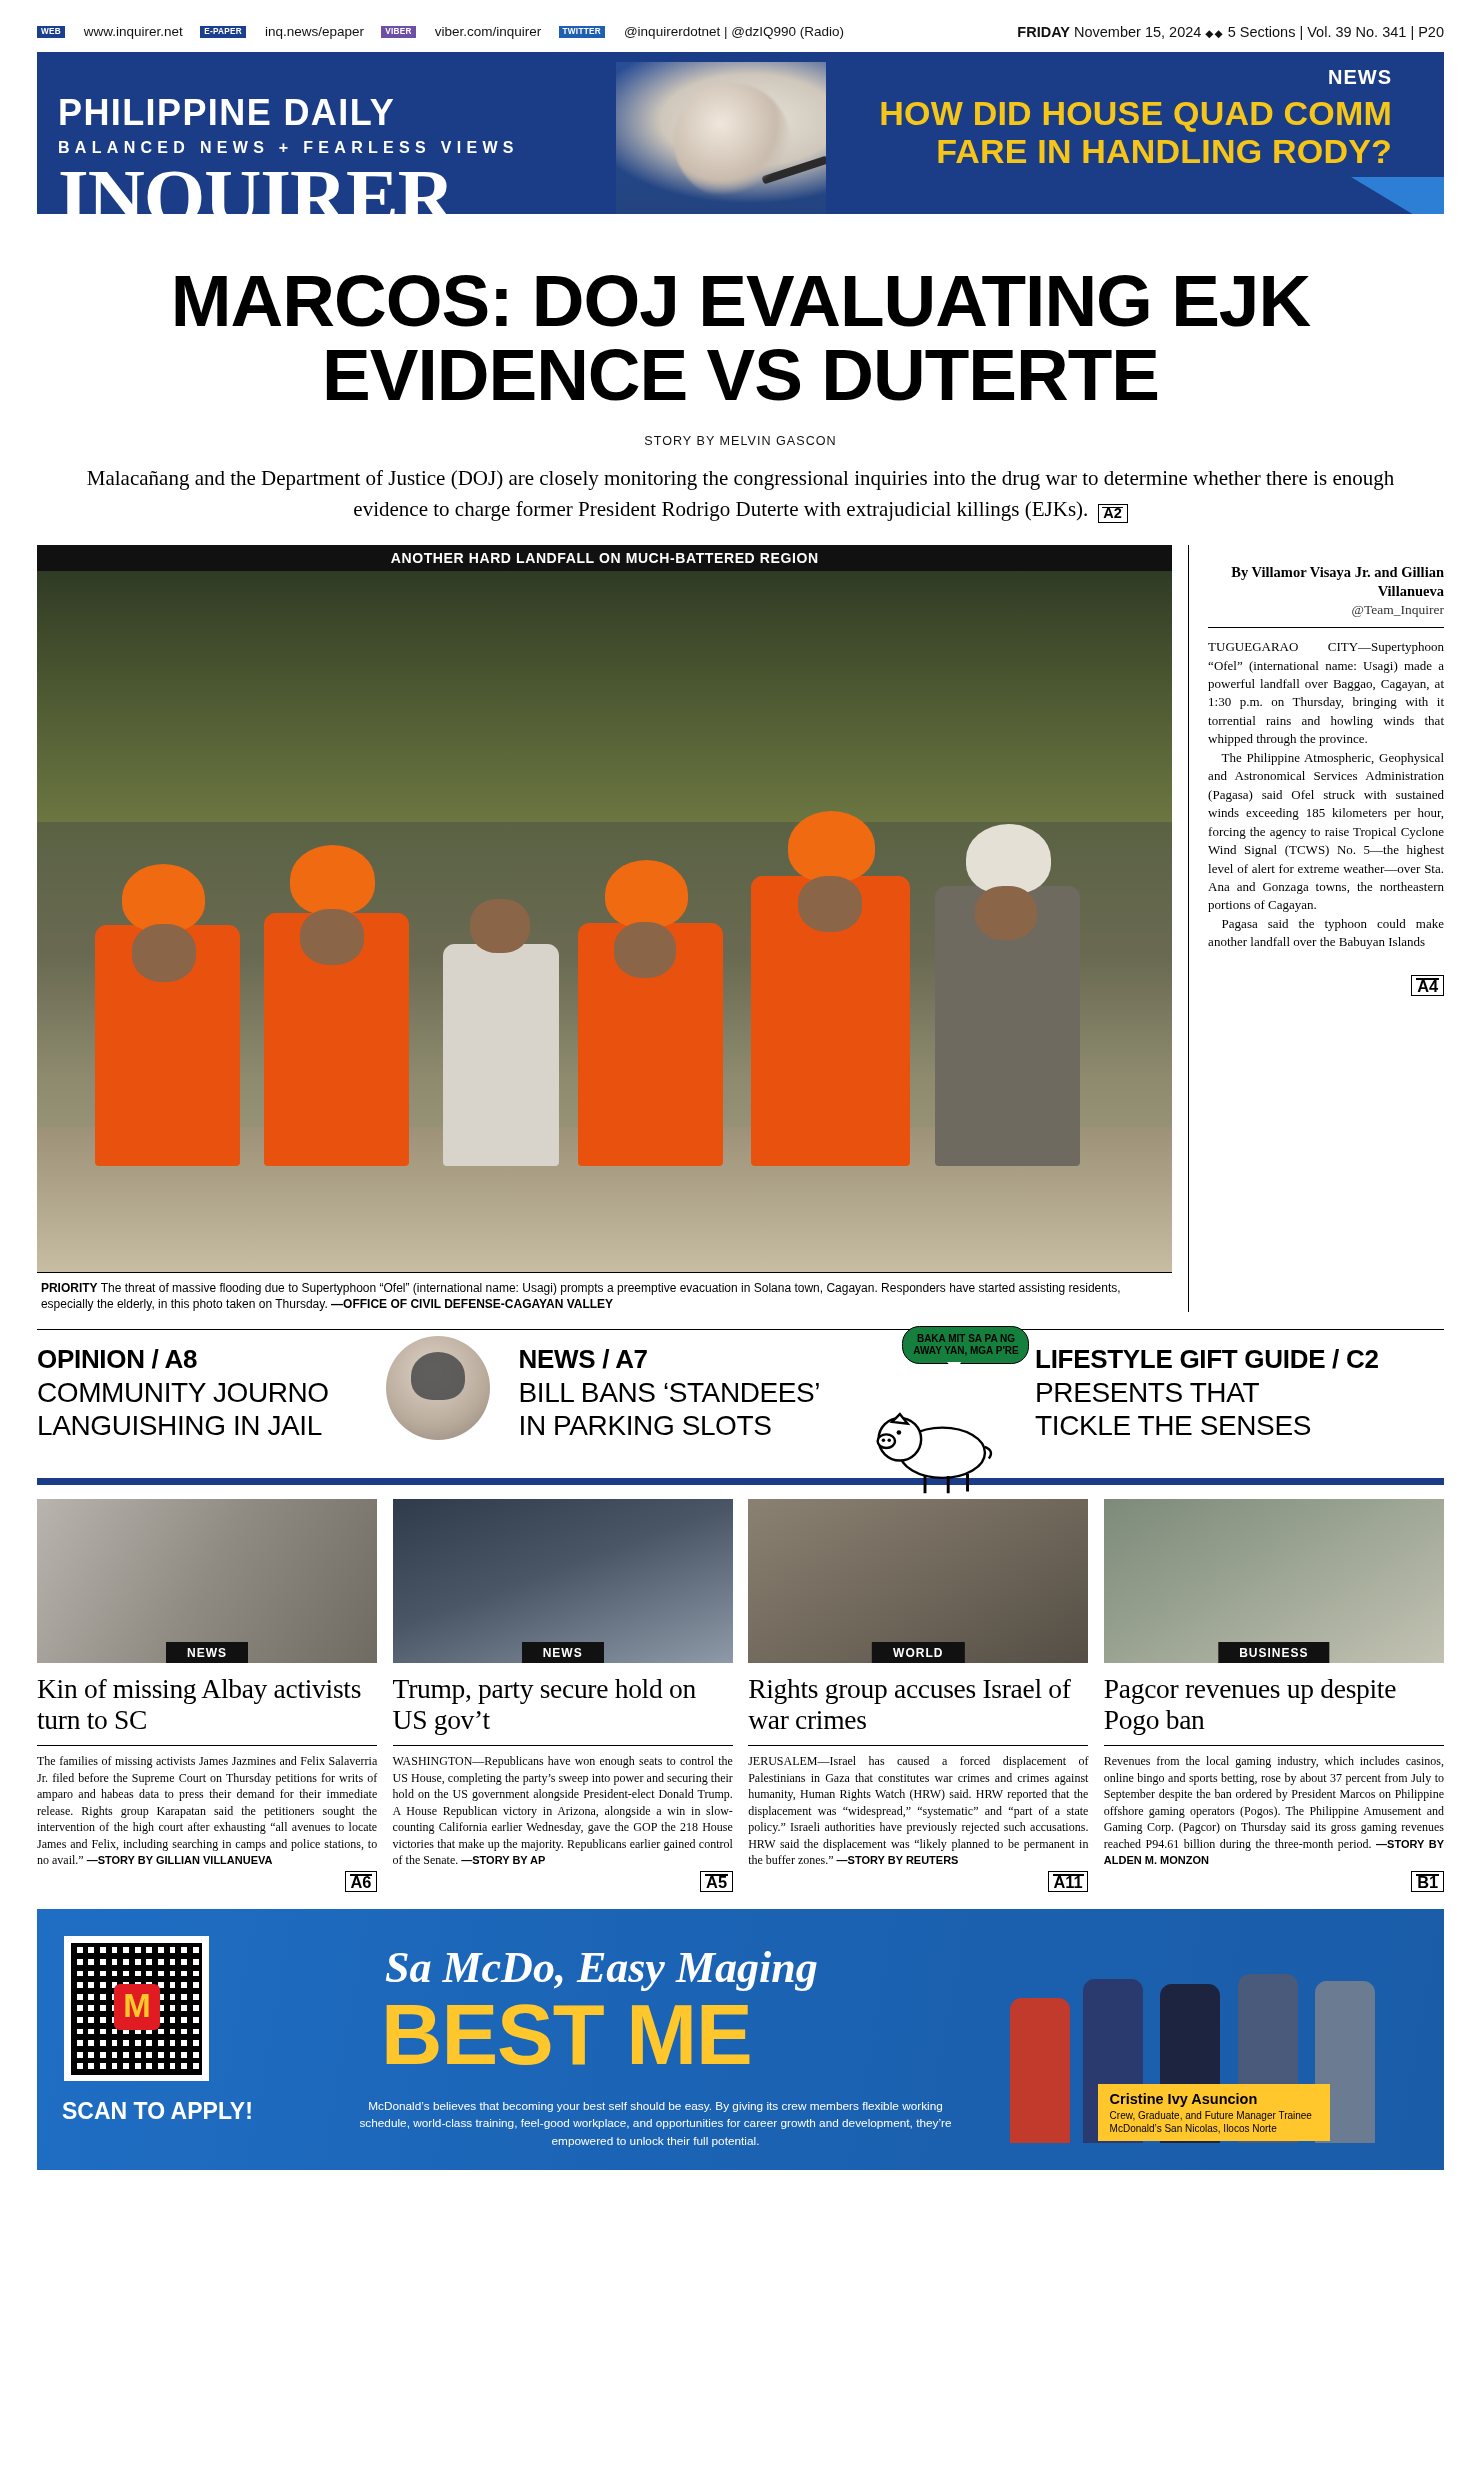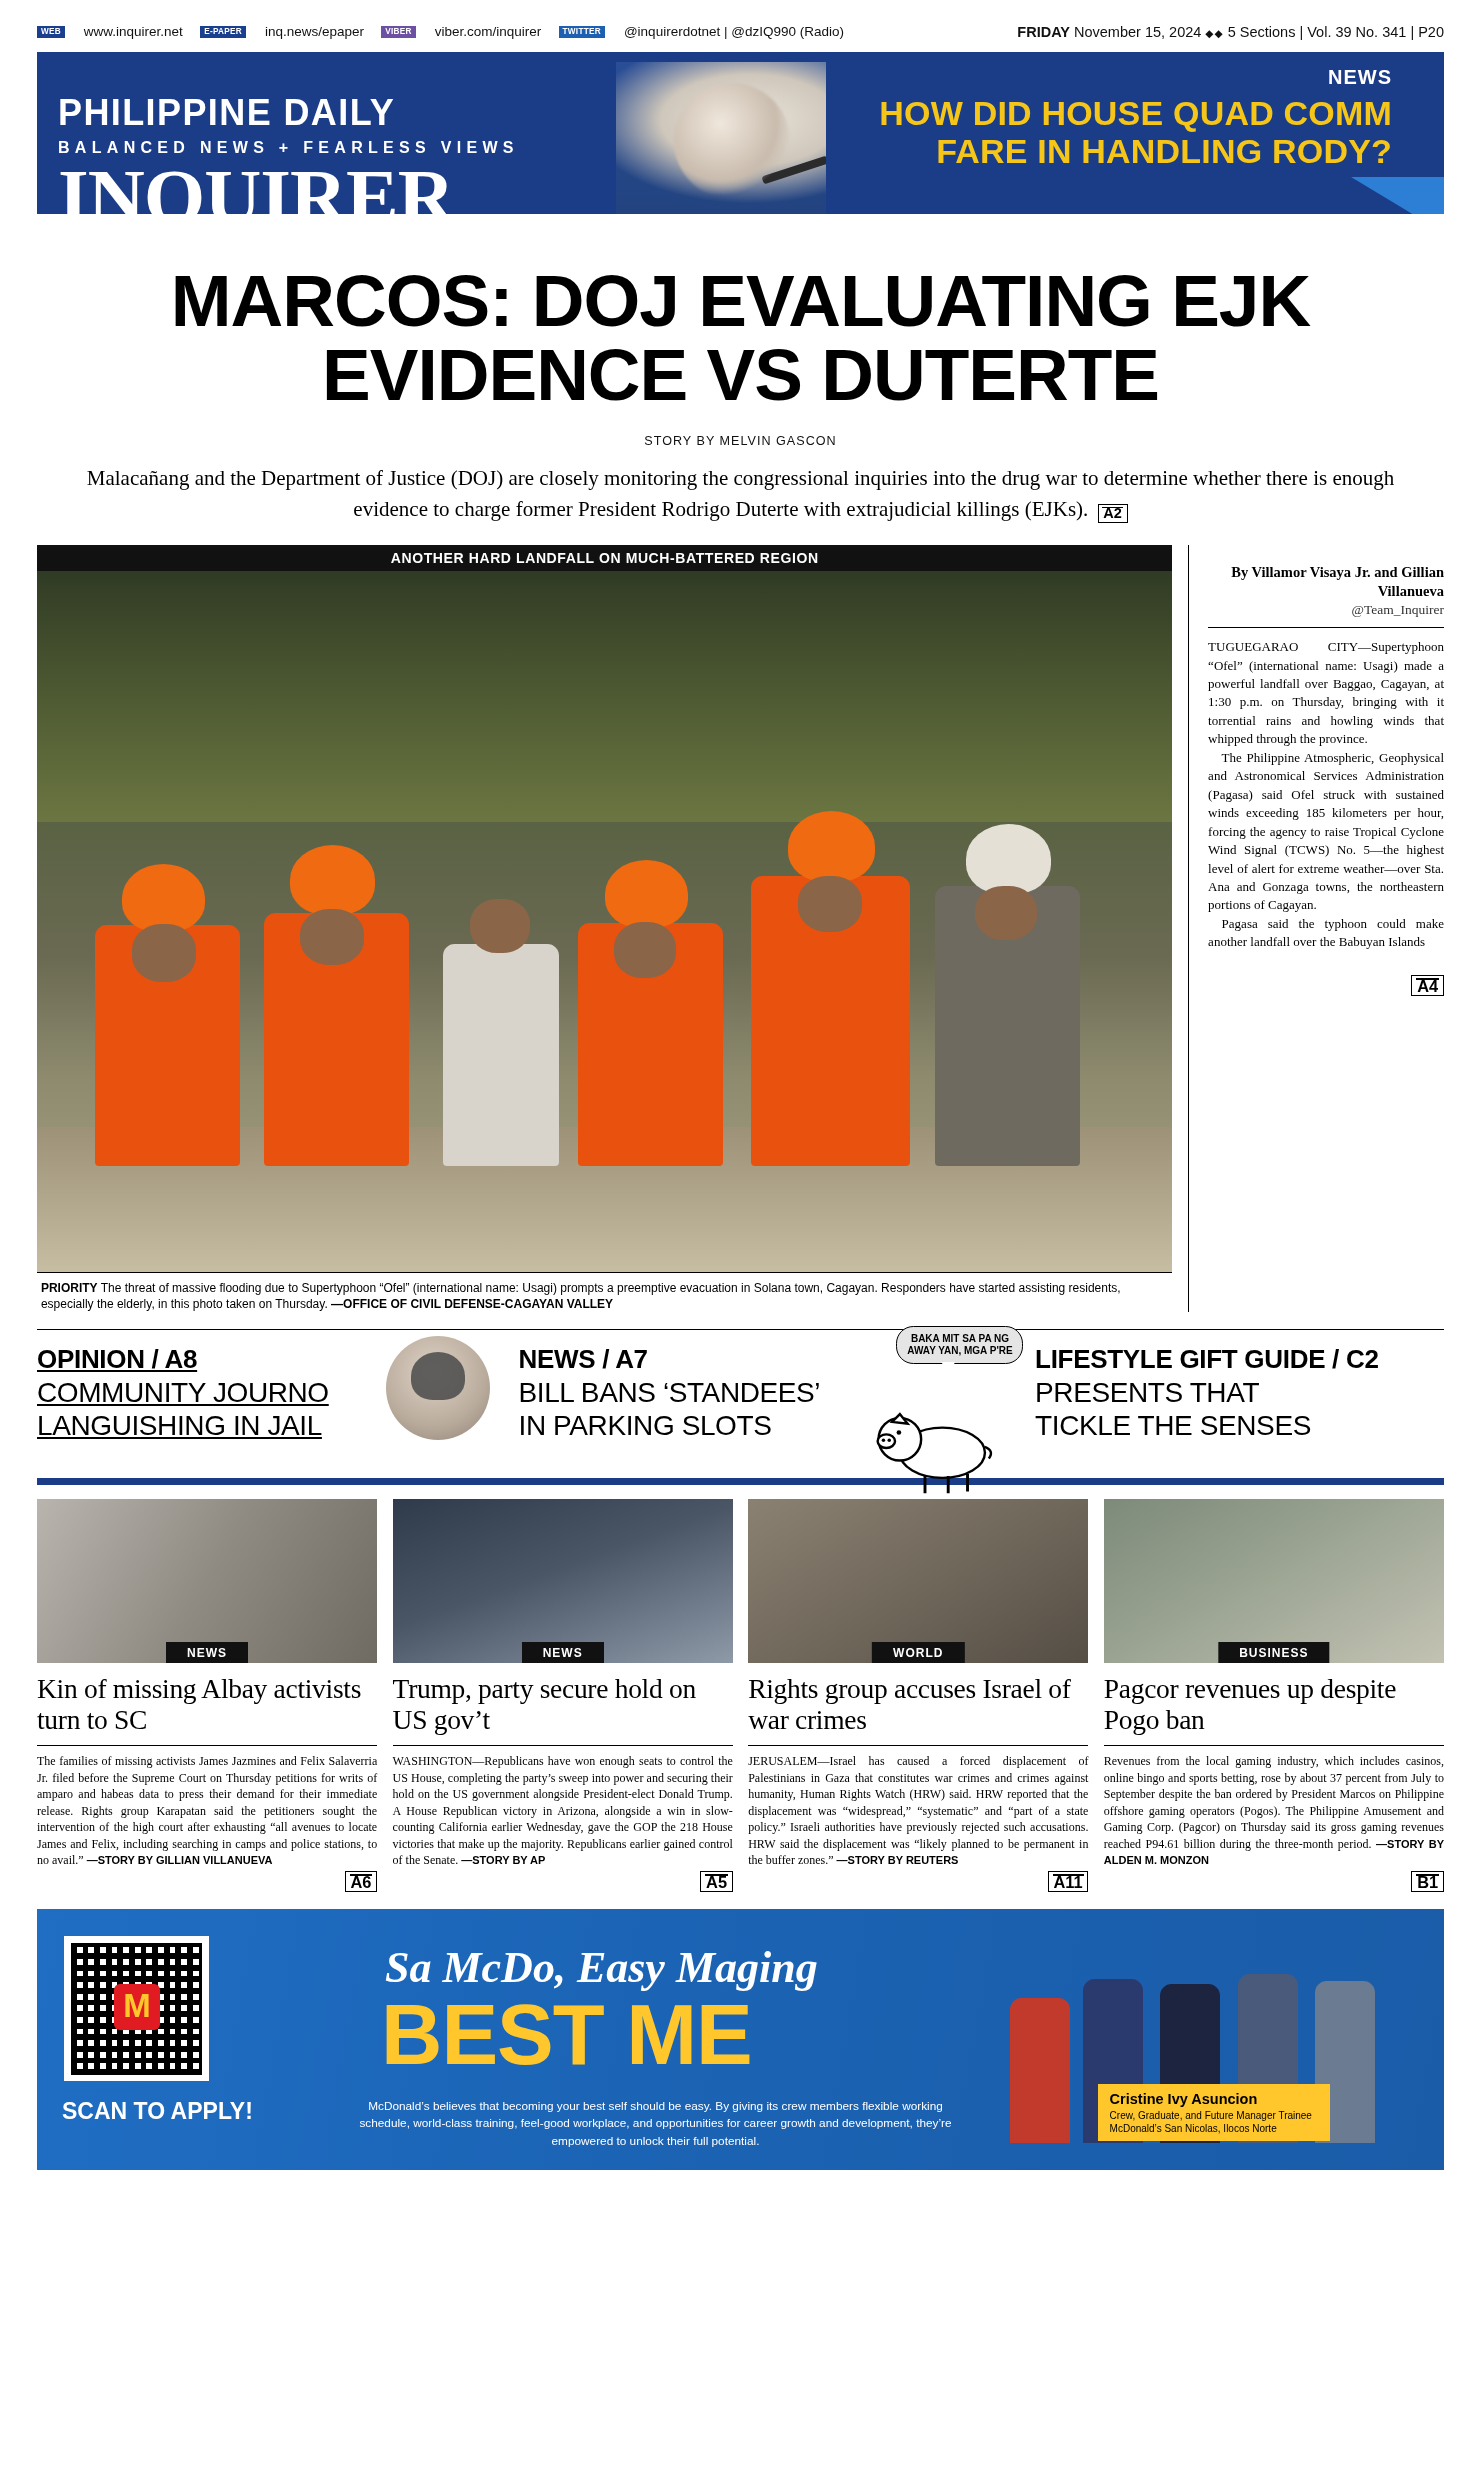--- a/index.html
+++ b/index.html
@@ -167,38 +167,38 @@
   }
   .promo { position:relative; }
   .promo-kick {
     font-family:"Liberation Sans", sans-serif; font-weight:bold;
     font-size:26px; letter-spacing:-0.3px;
   }
   .promo-text {
     font-family:"Liberation Sans", sans-serif; font-size:28px; line-height:1.12;
     letter-spacing:-0.4px; margin-top:1.9px;
   }
-  .promo-1 { width:502px;text-decoration:underline; }
+  .promo-1 { width:502px; }
   .promo-2 { width:406px; padding-left:13.5px; }
   .promo-3 { width:454px; padding-left:15.4px; }
   .promo-avatar {
     position:absolute; right:15.4px; top:-7.7px; width:104px; height:104px; border-radius:50%;
     background:radial-gradient(circle at 45% 35%, #ded3c6 0%, #b9ab9c 60%, #8d8174 100%);
     overflow:hidden;
   }
   .promo-avatar:after{
     content:""; position:absolute; left:25px; top:15.4px; width:54px; height:48px;
     border-radius:50% 50% 40% 40%; background:#4a4a4a; opacity:.85;
   }
   .pig {
     position:absolute; left:-17.4px; top:-7.7px; width:145px; height:116px;
   }
   .bubble {
-    position:absolute; left:12px; top:-17.4px; width:127px; border:1.5px solid #000;
-    border-radius:17.4px; background:#e5e5e5; font-family:"Liberation Sans", sans-serif;
+    position:absolute; left:18px; top:-17.4px; width:127px; border:1.5px solid #000;
+    border-radius:17.4px; background:#15803d; font-family:"Liberation Sans", sans-serif;
     font-size:10px; line-height:1.2; text-align:center; padding:5.8px 3.9px; font-weight:bold;
   }
   .bubble:after{
     content:""; position:absolute; left:44px; bottom:-9.7px; width:0; height:0;
     border-left:9.7px solid transparent; border-right:5.8px solid transparent;
     border-top:11.6px solid #fff;
   }
 
   
   .stories {

